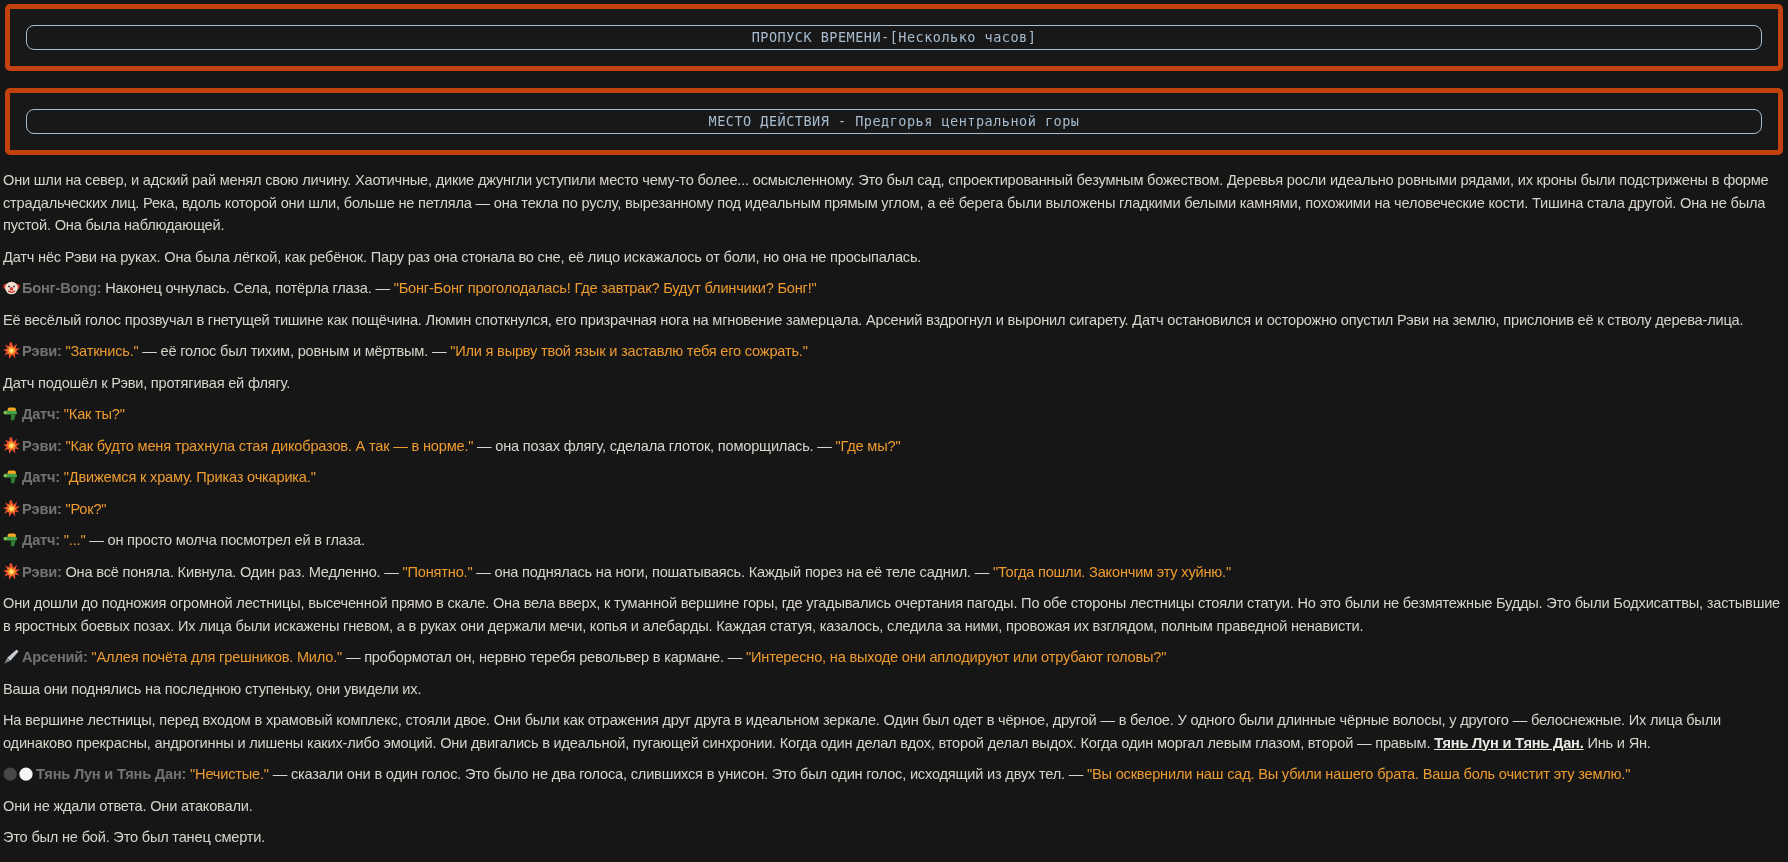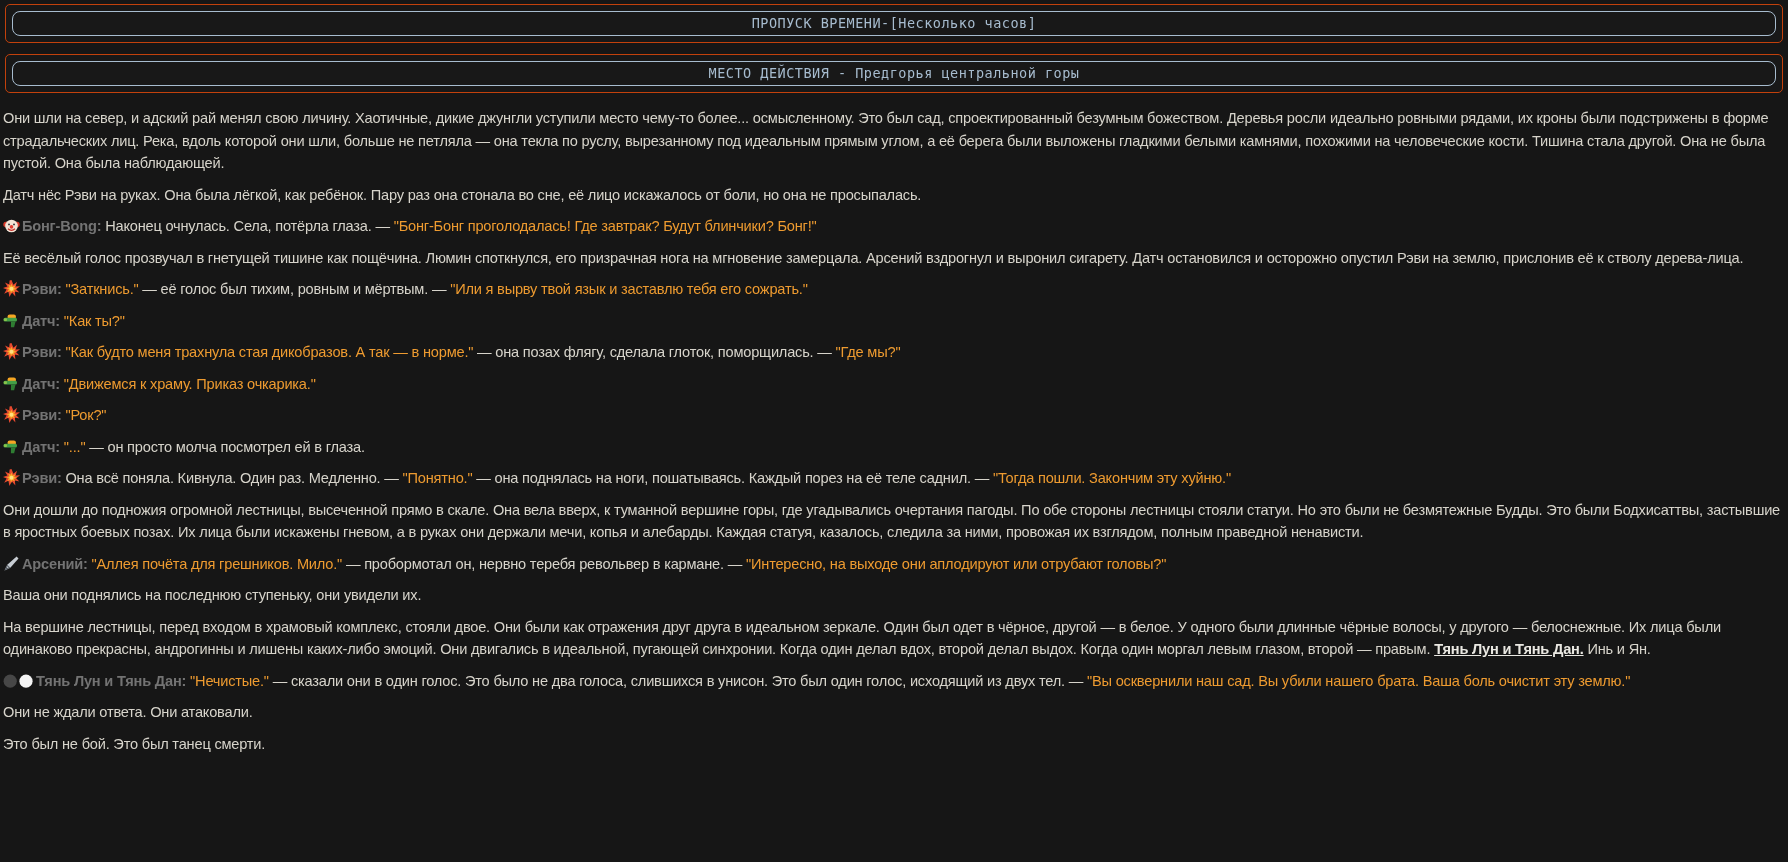--- a/index.html
+++ b/index.html
@@ -6,27 +6,27 @@
   body{
     background:#161616;
     color:#d7d4cb;
     font-family:"Liberation Sans","DejaVu Sans",sans-serif;
     font-size:14.6px;
     letter-spacing:-0.2px;
     width:1788px;
     overflow-x:hidden;
   }
   .banner{
-    border:1px solid #c2410c;
+    border:5px solid #c2410c;
     border-radius:5px;
     margin:4px 5px 0 5px;
-    padding:6px;
+    padding:16px;
     background:#181818;
   }
-  .banner + .banner{margin-top:11px;}
+  .banner + .banner{margin-top:17px;}
   .banner-inner{
     border:1px solid #a7bccf;
     border-radius:8px;
     text-align:center;
     font-family:"DejaVu Sans Mono","Liberation Mono",monospace;
     font-size:13.5px;
     letter-spacing:0.5px;
     color:#a7bccf;
     padding:3px 8px 4px 8px;
   }
@@ -68,20 +68,21 @@
           <circle cx="11" cy="7.4" r="0.95" fill="#30343a"></circle>
           <circle cx="8.5" cy="9.9" r="1.8" fill="#e03c31"></circle>
           <path d="M5 11.8 Q8.5 14.8 12 11.8" stroke="#c62f27" stroke-width="1.3" fill="none"></path>
         </svg></span><span class="speaker">Бонг-Bong:</span><span class="text"> Наконец очнулась. Села, потёрла глаза. — </span><span class="quote">"Бонг-Бонг проголодалась! Где завтрак? Будут блинчики? Бонг!"</span></div>
     <div class="para"><span class="text">Её весёлый голос прозвучал в гнетущей тишине как пощёчина. Люмин споткнулся, его призрачная нога на мгновение замерцала. Арсений вздрогнул и выронил сигарету. Датч остановился и осторожно опустил Рэви на землю, прислонив её к стволу дерева-лица.</span></div>
     <div class="para"><span class="ico"><svg viewBox="0 0 17 17" width="17" height="17">
           <polygon points="8.5,0 10.4,4.8 14,1.8 12.6,6.4 17,6.2 13.2,9.2 16.4,12.4 11.8,11.6 12.4,16.4 8.9,12.6 6.4,17 5.4,11.8 1.2,13.8 3.6,9.6 0,8 4.4,6.6 2,2.6 6.2,4.6 6.6,0.4" fill="#e8492f"></polygon>
           <polygon points="8.5,3.4 9.7,6.4 12.4,5.2 11.2,7.8 13.8,8.8 10.9,9.9 12,12.6 9.2,11.3 8,14 7.2,11 4.4,12 5.8,9.3 3.2,8.2 6.2,7.2 5.2,4.4 7.6,5.8" fill="#f9a825"></polygon>
           <circle cx="8.5" cy="8.7" r="2" fill="#ffe082"></circle>
         </svg></span><span class="speaker">Рэви:</span><span class="quote"> "Заткнись."</span><span class="text"> — её голос был тихим, ровным и мёртвым. — </span><span class="quote">"Или я вырву твой язык и заставлю тебя его сожрать."</span></div>
+    <div class="para"><span class="text">Датч подошёл к Рэви, протягивая ей флягу.</span></div>
     <div class="para"><span class="ico"><svg viewBox="0 0 17 17" width="17" height="17">
           <rect x="4.5" y="2.6" width="8.5" height="4.6" rx="2.2" fill="#f6a623"></rect>
           <rect x="0.5" y="5.8" width="13.5" height="3.8" rx="1.6" fill="#43a047"></rect>
           <rect x="0.8" y="6.3" width="3.2" height="2.8" rx="1" fill="#8bc34a"></rect>
           <path d="M8 9.4 L12.6 9.4 L11.1 15.2 L7.9 15.2 Z" fill="#2e7d32"></path>
         </svg></span><span class="speaker">Датч:</span><span class="quote"> "Как ты?"</span></div>
     <div class="para"><span class="ico"><svg viewBox="0 0 17 17" width="17" height="17">
           <polygon points="8.5,0 10.4,4.8 14,1.8 12.6,6.4 17,6.2 13.2,9.2 16.4,12.4 11.8,11.6 12.4,16.4 8.9,12.6 6.4,17 5.4,11.8 1.2,13.8 3.6,9.6 0,8 4.4,6.6 2,2.6 6.2,4.6 6.6,0.4" fill="#e8492f"></polygon>
           <polygon points="8.5,3.4 9.7,6.4 12.4,5.2 11.2,7.8 13.8,8.8 10.9,9.9 12,12.6 9.2,11.3 8,14 7.2,11 4.4,12 5.8,9.3 3.2,8.2 6.2,7.2 5.2,4.4 7.6,5.8" fill="#f9a825"></polygon>
           <circle cx="8.5" cy="8.7" r="2" fill="#ffe082"></circle>

